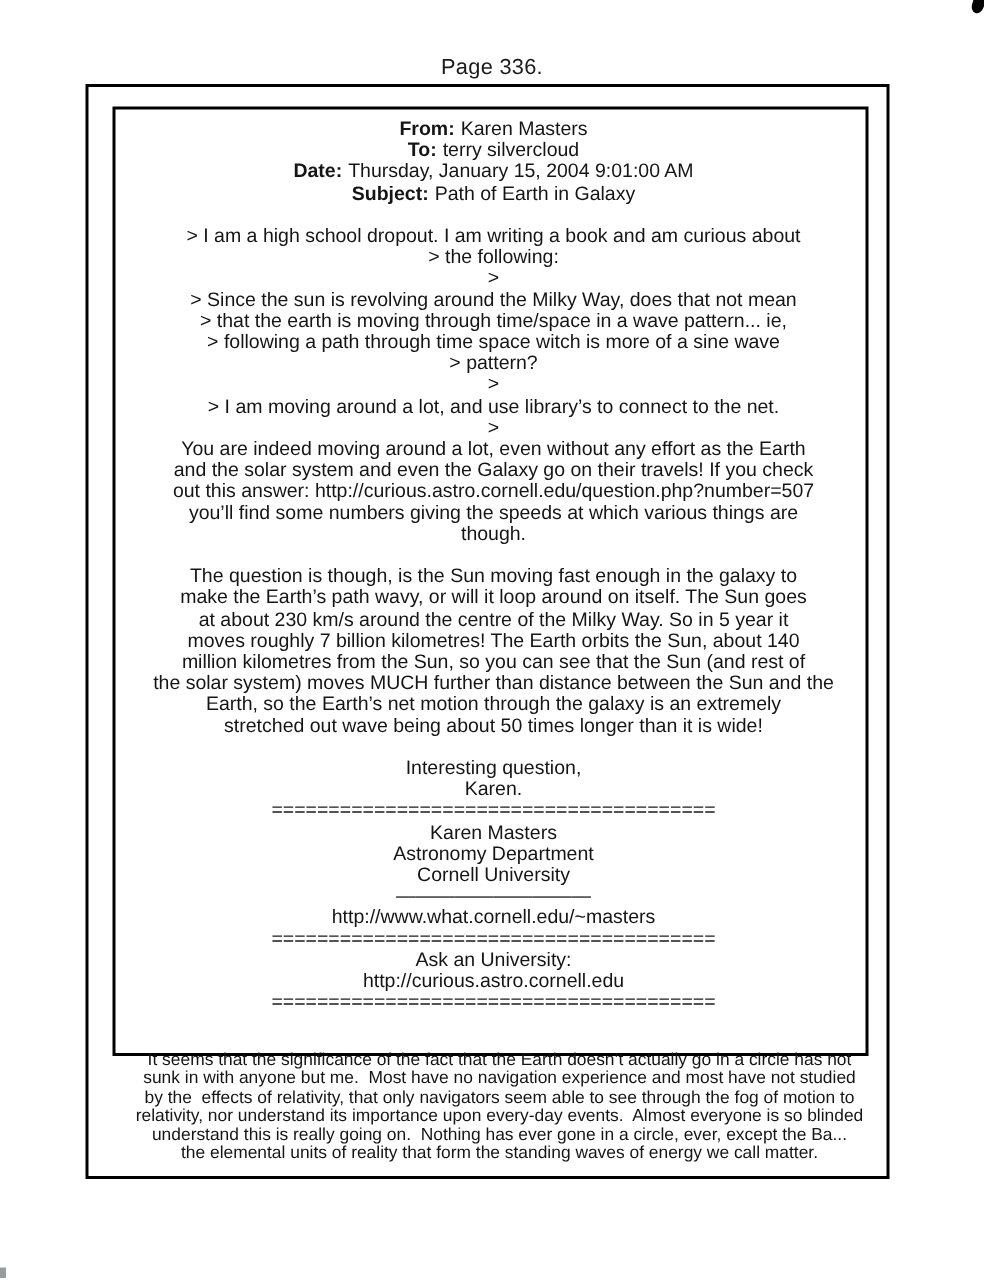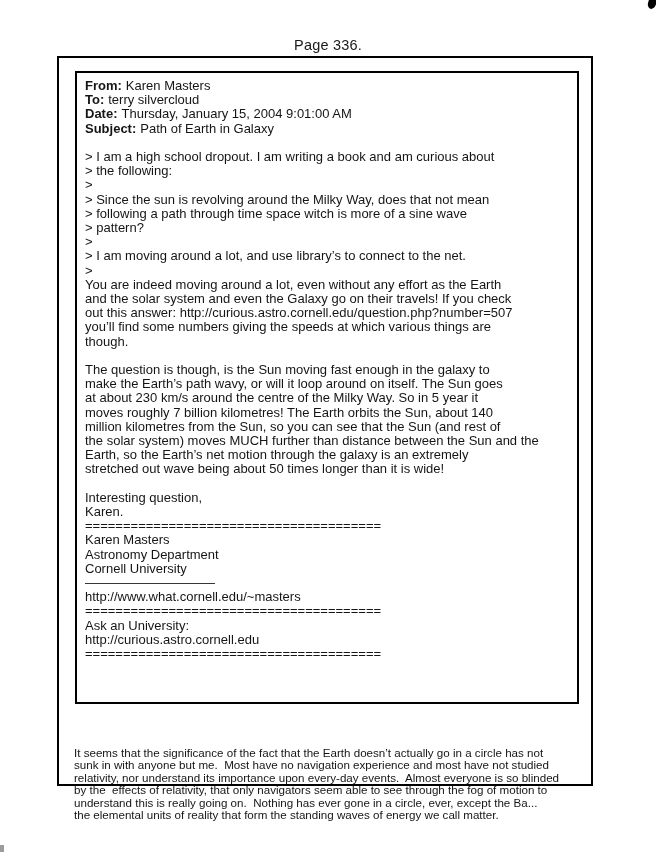--- a/index.html
+++ b/index.html
@@ -25,20 +25,21 @@
   }
   .outer-box {
     position: absolute;
     left: 57px;
     top: 56px;
     width: 536px;
     height: 730px;
     border: 2px solid #000000;
     box-sizing: border-box;
     background: #ffffff;
+    text-align: center;
   }
   .inner-box {
     position: absolute;
     left: 16px;
     top: 13px;
     width: 504px;
     height: 633px;
     border: 2px solid #000000;
     box-sizing: border-box;
     padding: 6px 4px 0 8px;
@@ -49,21 +50,21 @@
     font-size: 13px;
     line-height: 14.2px;
     min-height: 14.2px;
     white-space: pre;
     color: #151515;
   }
   .hlabel { font-weight: 700; margin-right: 4px; }
   .commentary {
     position: absolute;
     left: 15px;
-    top: 689px;
+    top: 643px;
     width: 518px;
   }
   .cline {
     font-size: 11.6px;
     line-height: 12.4px;
     min-height: 12.4px;
     white-space: pre;
     color: #151515;
   }
   .artifact-tr {
@@ -112,20 +113,21 @@
           <div class="line"></div>
 
           <div class="line">&gt; I am a high school dropout. I am writing a book and am curious about</div>
 
           <div class="line">&gt; the following:</div>
 
           <div class="line">&gt;</div>
 
           <div class="line">&gt; Since the sun is revolving around the Milky Way, does that not mean</div>
 
+          <div class="line">&gt; that the earth is moving through time/space in a wave pattern... ie,</div>
 
 
 
           <div class="line">&gt; following a path through time space witch is more of a sine wave</div>
 
           <div class="line">&gt; pattern?</div>
 
           <div class="line">&gt;</div>
 
           <div class="line">&gt; I am moving around a lot, and use library’s to connect to the net.</div>
@@ -188,23 +190,23 @@
         </div>
 
     </div>
 
     <div class="commentary">
 
         <div class="cline">It seems that the significance of the fact that the Earth doesn’t actually go in a circle has not</div>
 
         <div class="cline">sunk in with anyone but me.  Most have no navigation experience and most have not studied</div>
 
+        <div class="cline">by the  effects of relativity, that only navigators seem able to see through the fog of motion to</div>
+
         <div class="cline">relativity, nor understand its importance upon every-day events.  Almost everyone is so blinded</div>
-
-        <div class="cline">by the  effects of relativity, that only navigators seem able to see through the fog of motion to</div>
 
         <div class="cline">understand this is really going on.  Nothing has ever gone in a circle, ever, except the Ba...</div>
 
         <div class="cline">the elemental units of reality that form the standing waves of energy we call matter.</div>
       </div>
 
   </div>
 
   <div class="artifact-tr"></div>
   <div class="artifact-bl"></div>

